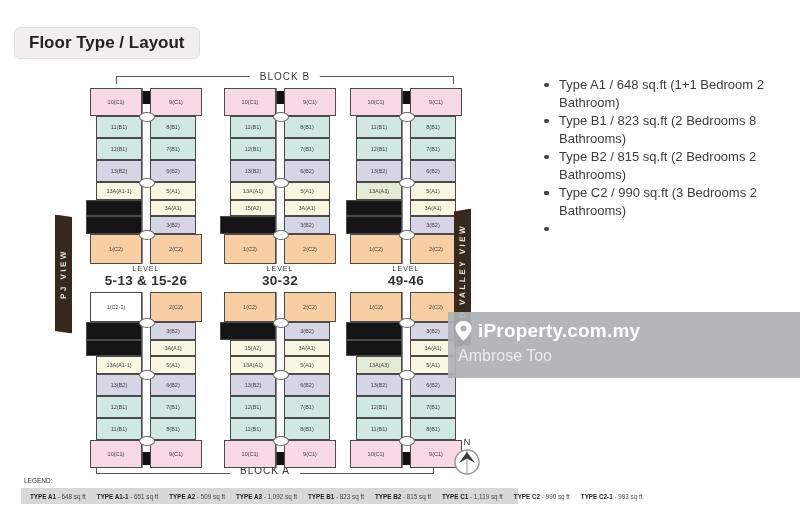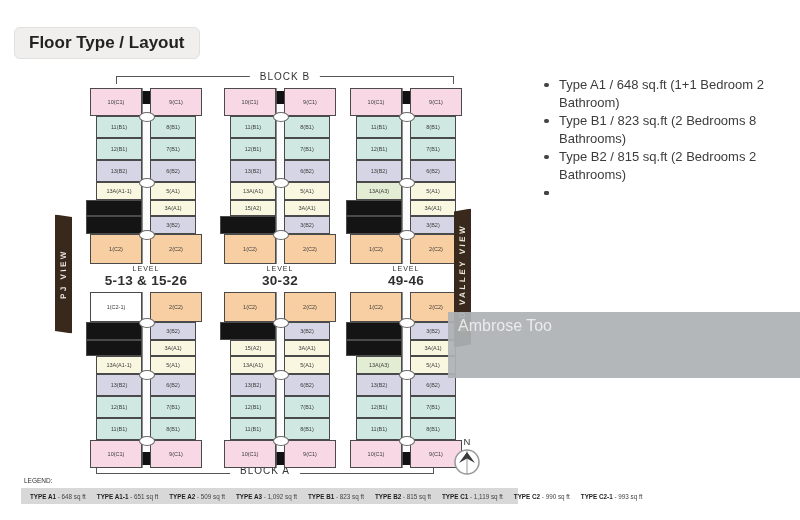--- a/index.html
+++ b/index.html
@@ -94,24 +94,32 @@
   </div>
   <div class="ribbon ribbon-right">
     <span class="ribbon-text">MID VALLEY VIEW</span>
   </div>
 
   <div class="bullets" id="bullets">
       <div class="bullet-item"><div class="dot"></div><span>Type A1 / 648 sq.ft (1+1 Bedroom 2 Bathroom)</span></div>
       <div class="bullet-item"><div class="dot"></div><span>Type B1 / 823 sq.ft (2 Bedrooms 8 Bathrooms)</span></div>
       <div class="bullet-item"><div class="dot"></div><span>Type B2 / 815 sq.ft (2 Bedrooms 2 Bathrooms)</span></div>
       <div class="bullet-item"><div class="dot"></div></div>
+      <div class="bullet-item"><div class="dot"></div><span>Type C2 / 990 sq.ft (3 Bedrooms 2 Bathrooms)</span></div>
       <div class="bullet-item"><div class="dot"></div></div>
     </div>
 
   <div class="watermark">
+    <div class="brand-row">
+      <svg width="19" height="22" viewBox="0 0 19 22">
+        <path d="M9.5 1 C4.8 1 1.5 4.4 1.5 8.6 C1.5 13.6 9.5 21 9.5 21 C9.5 21 17.5 13.6 17.5 8.6 C17.5 4.4 14.2 1 9.5 1 Z" fill="#ffffff"></path>
+        <circle cx="9.5" cy="8.5" r="3" fill="#aeb2b5"></circle>
+      </svg>
+      <span class="brand">iProperty.com.my</span>
+    </div>
     <div class="agent">Ambrose Too</div>
   </div>
 
   <div class="compass">
     <span class="n">N</span>
     <svg width="28" height="28" viewBox="0 0 28 28">
       <circle cx="14" cy="14" r="12" fill="#ffffff" stroke="#999" stroke-width="1.5"></circle>
       <line x1="14" y1="2" x2="14" y2="26" stroke="#999" stroke-width="1"></line>
       <path d="M6 15 L14 4 L22 15 L14 10.5 Z" fill="#3b3b3b"></path>
     </svg>

